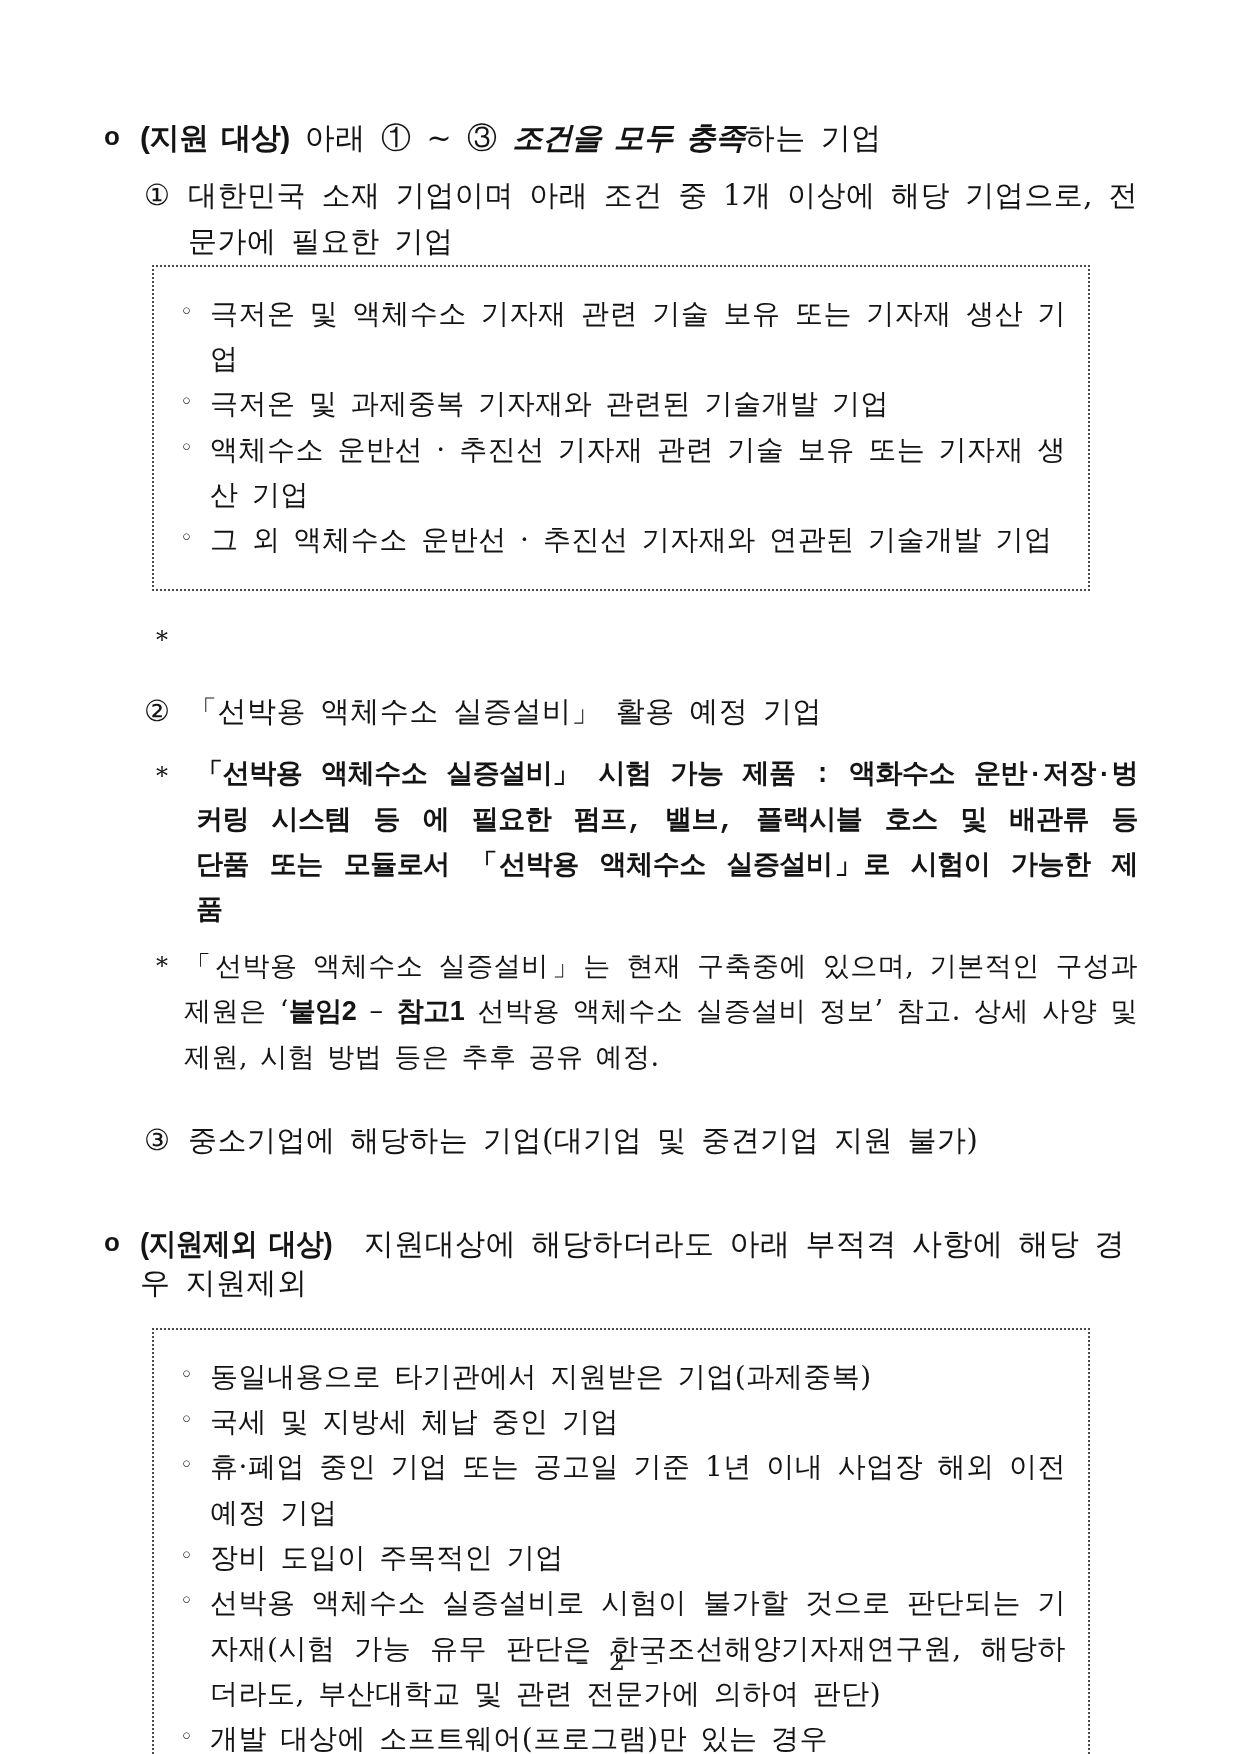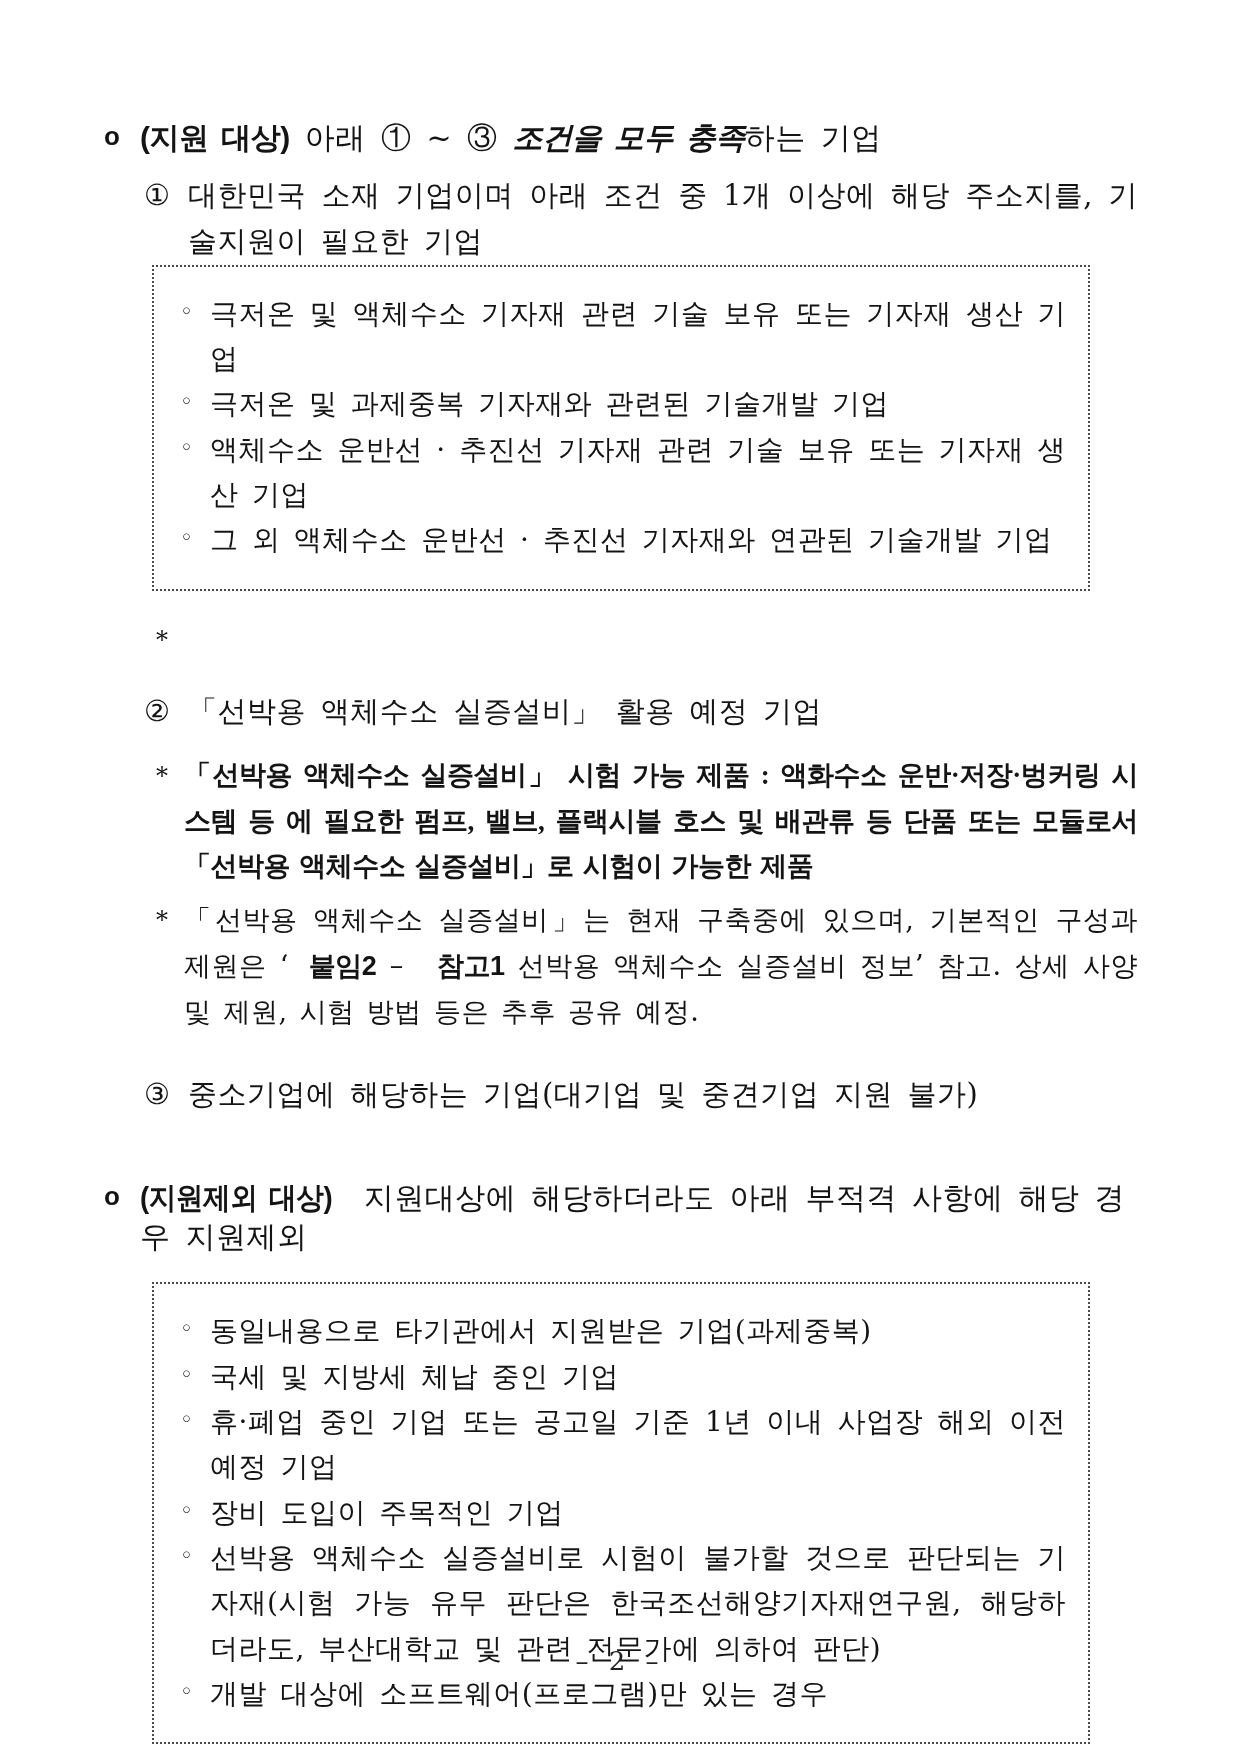--- a/index.html
+++ b/index.html
@@ -112,29 +112,29 @@
     word-spacing:4px;
   }
   .note{
     font-size:27px;
     line-height:1.68;
     margin-left:52px;
     word-spacing:3px;
   }
   .note .ntext{ flex:1 1 auto; text-align:justify; }
   .note-bold .ntext{
-    font-family:Liberation Serif, serif;
-    font-weight:bold;
-    letter-spacing:-0.5px;
+    font-family:Liberation Mono, monospace;
+    font-weight:bold;
+    letter-spacing:-0.5px;
+    margin-left:12px;
   }
   .inline-bold{
     font-family:"Liberation Sans", sans-serif;
     font-weight:bold;
     letter-spacing:-0.5px;
-    margin-left:20px;
   }
   
   .footer{
     position:absolute;
     left:0; right:0;
     bottom:78px;
     text-align:center;
     font-size:26px;
     letter-spacing:6px;
     color:#222;
@@ -156,21 +156,21 @@
 <div class="page">
   <div class="content">
 
     <div class="hrow mt-h1">
       <span class="o-marker">o</span>
       <span><span class="h-label">(지원 대상)</span><span> 아래 ① ~ ③ </span><span class="h-bold">조건을 모두 충족</span><span>하는 기업</span></span>
     </div>
 
     <div class="numrow mt-item1" style="margin-left:40px;">
       <span class="num">①</span>
-      <span class="numtext">대한민국 소재 기업이며 아래 조건 중 1개 이상에 해당 주소지를, 기술지원이 필요한 기업</span>
+      <span class="numtext">대한민국 소재 기업이며 아래 조건 중 1개 이상에 해당 기업으로, 전문가에 필요한 기업</span>
     </div>
 
     <div class="dotbox" style="width:938px;">
       <div class="box-item">
         <span class="dot">◦</span>
         <span class="itext">극저온 및 액체수소 기자재 관련 기술 보유 또는 기자재 생산 기업</span>
       </div>
       <div class="box-item">
         <span class="dot">◦</span>
         <span class="itext">극저온 및 과제중복 기자재와 관련된 기술개발 기업</span>

